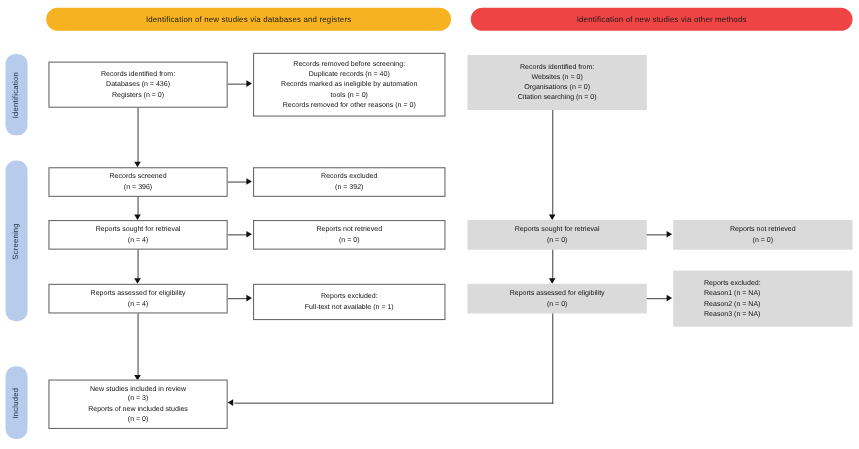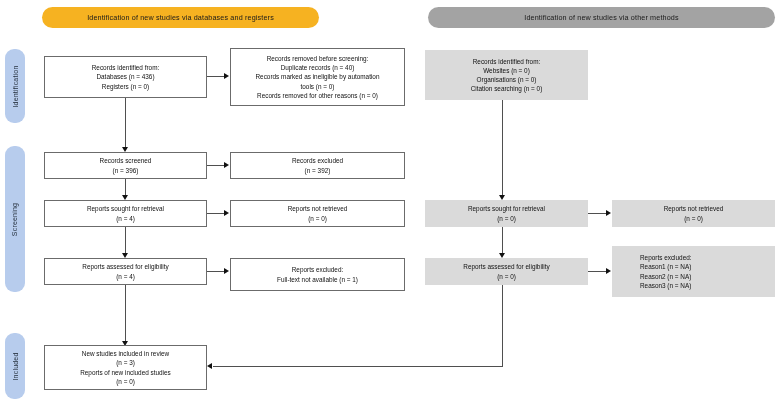--- a/index.html
+++ b/index.html
@@ -25,21 +25,21 @@
     align-items: center;
     justify-content: center;
     border-radius: 11px;
     font-size: 7.2px;
     color: #1a1a1a;
     letter-spacing: 0.15px;
     text-align: center;
     line-height: 1.1;
   }
   .header-pill.orange { background: #f6b221; }
-  .header-pill.grey   { background: #a3a3a3; }
+  .header-pill.grey   { background: #ef4444; }
 
   
   .stage-pill {
     position: absolute;
     background: #b7cced;
     border-radius: 9px;
     display: flex;
     align-items: center;
     justify-content: center;
   }
@@ -108,21 +108,21 @@
     border-left: 3.2px solid transparent;
     border-right: 3.2px solid transparent;
     border-top: 5px solid #111111;
   }
 </style>
 </head>
 <body>
 
 <div id="prisma-root">
 
-  <div class="header-pill orange" style="left:42px; top:7px; width:277px; height:21px;">
+  <div class="header-pill orange" style="left:42px; top:7px; width:368px; height:21px;">
     <span>Identification of new studies via databases and registers</span>
   </div>
 
   <div class="header-pill grey" style="left:428px; top:7px; width:347px; height:21px;">
     <span>Identification of new studies via other methods</span>
   </div>
 
   <div class="stage-pill" style="left:5px; top:49px; width:20px; height:74px;">
     <span class="stage-label">Identification</span>
   </div>

